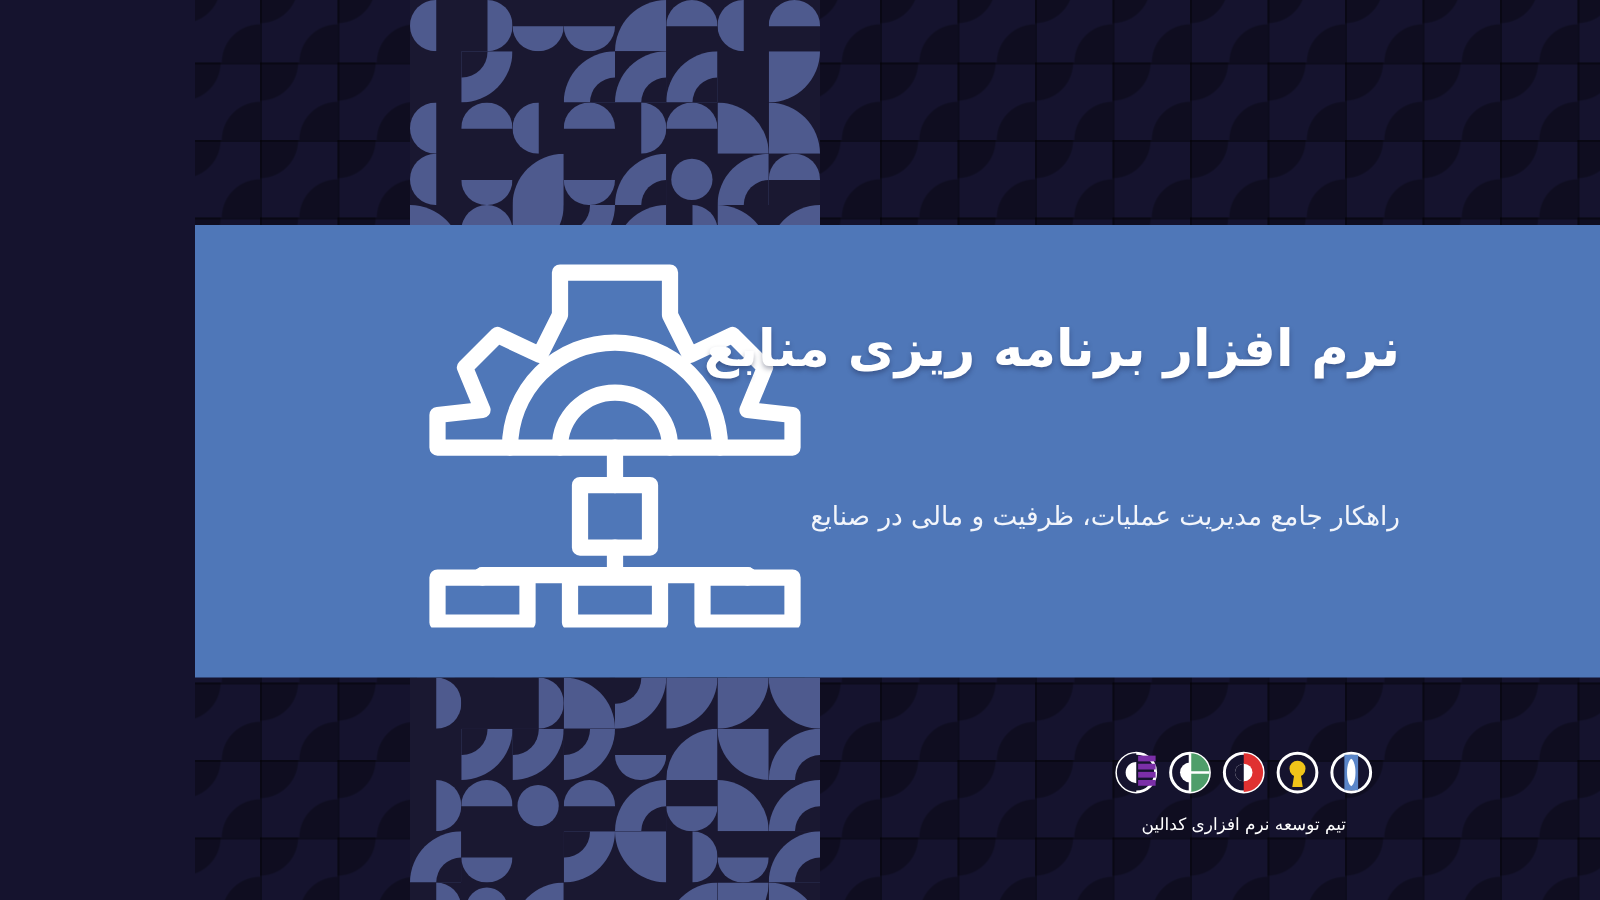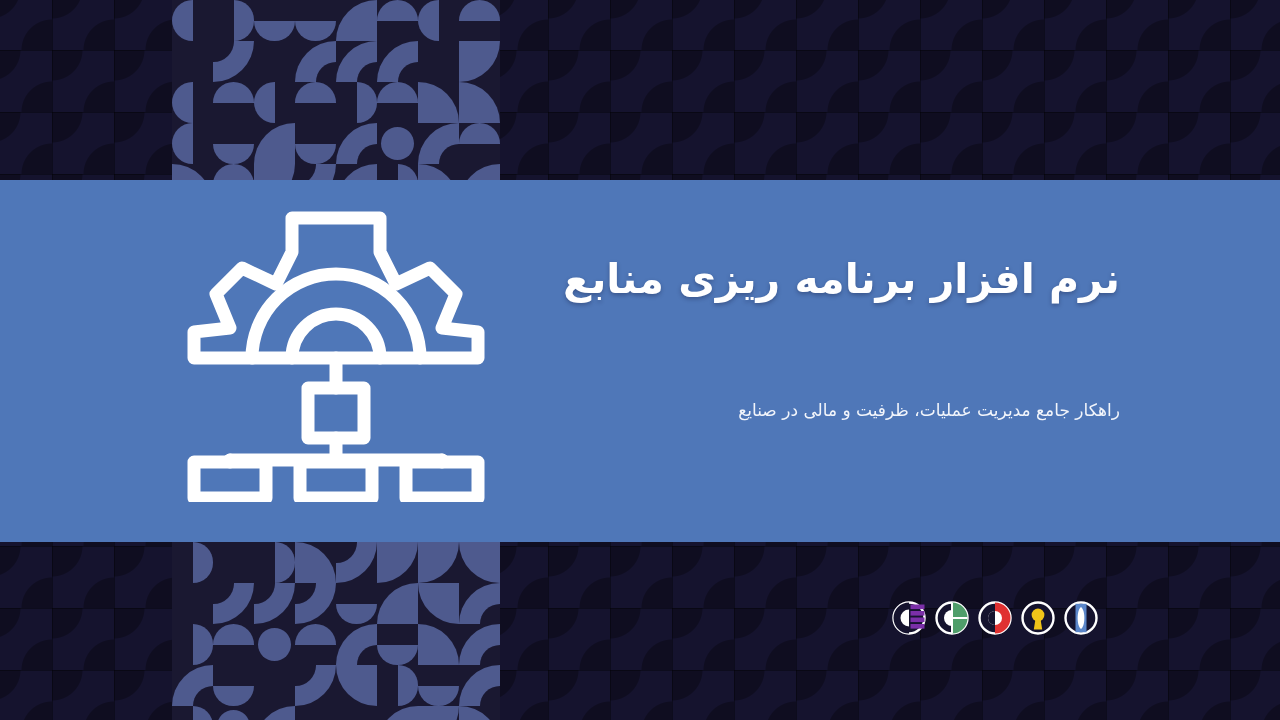--- a/index.html
+++ b/index.html
@@ -2,21 +2,21 @@
 <html lang="fa" dir="rtl"><head>
 <meta charset="utf-8">
 <style>
   * { margin:0; padding:0; box-sizing:border-box; }
   html, body {
     width:1280px; height:720px;
     font-family:"DejaVu Sans","Liberation Sans",sans-serif;
     background:#15132e; overflow:hidden;
   }
   #slide {
-    position:relative; width:1280px; height:720px;
+    position:relative; width:1124px; height:720px;
     background:#15132e; overflow:hidden;
   }
 
   
   .bg-dark {
     position:absolute; inset:0;
     background-color:#15132e;
   }
   .bg-grid {
     position:absolute; inset:0;
@@ -108,21 +108,21 @@
     letter-spacing:0px;
     text-shadow:0 2px 4px rgba(20,25,60,0.35);
     white-space:nowrap;
   }
   .subtitle {
     position:absolute;
     right:160px; top:398px;
     width:640px;
     text-align:right;
     direction:rtl;
-    font-size:17px;
+    font-size:21px;
     color:#f2f5fb;
     line-height:1.5;
     white-space:nowrap;
   }
 
   
   .footer {
     position:absolute;
     right:165px; top:600px;
     width:240px;
@@ -490,15 +490,16 @@
           <path d="M18 2.5 A15.5 15.5 0 0 0 18 33.5 Z" fill="#15132e"></path>
           <path d="M18 9.5 A8.5 8.5 0 0 0 18 26.5 Z" fill="#ffffff"></path>
           <rect x="19.5" y="4.5" width="14" height="4.6" fill="#7b2fa8"></rect>
           <rect x="19.5" y="11" width="14" height="4.6" fill="#7b2fa8"></rect>
           <rect x="19.5" y="17.5" width="14" height="4.6" fill="#7b2fa8"></rect>
           <rect x="19.5" y="24" width="14" height="4.6" fill="#7b2fa8"></rect>
         </svg>
       </div>
 
     </div>
+    <div class="footer-caption">تیم توسعه نرم افزاری کدالین</div>
   </div>
 
 </div>
 
 </body></html>

